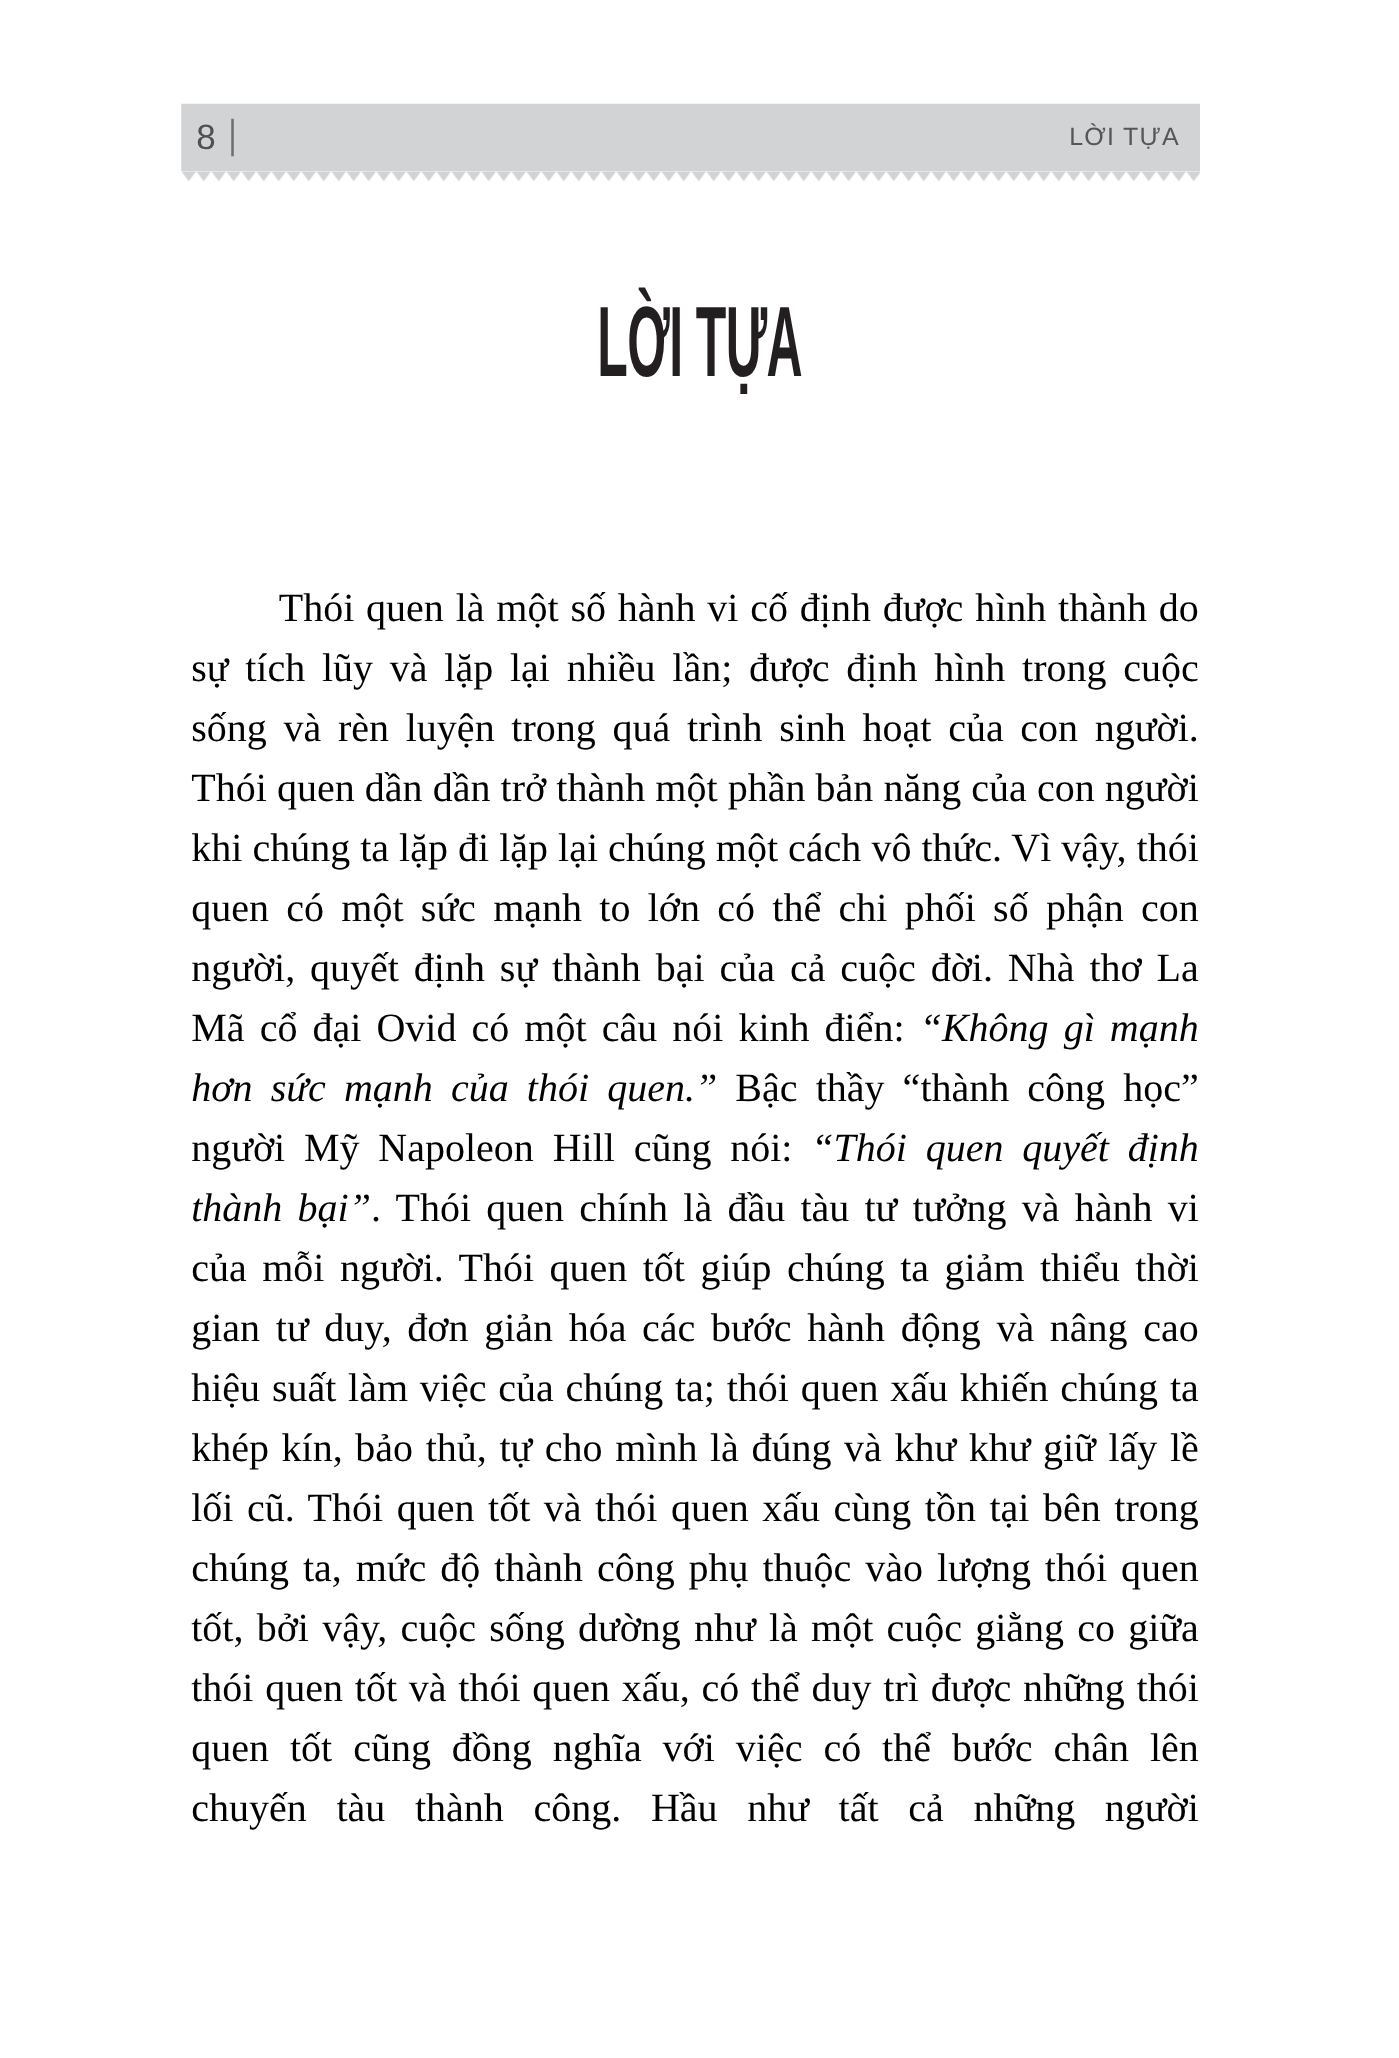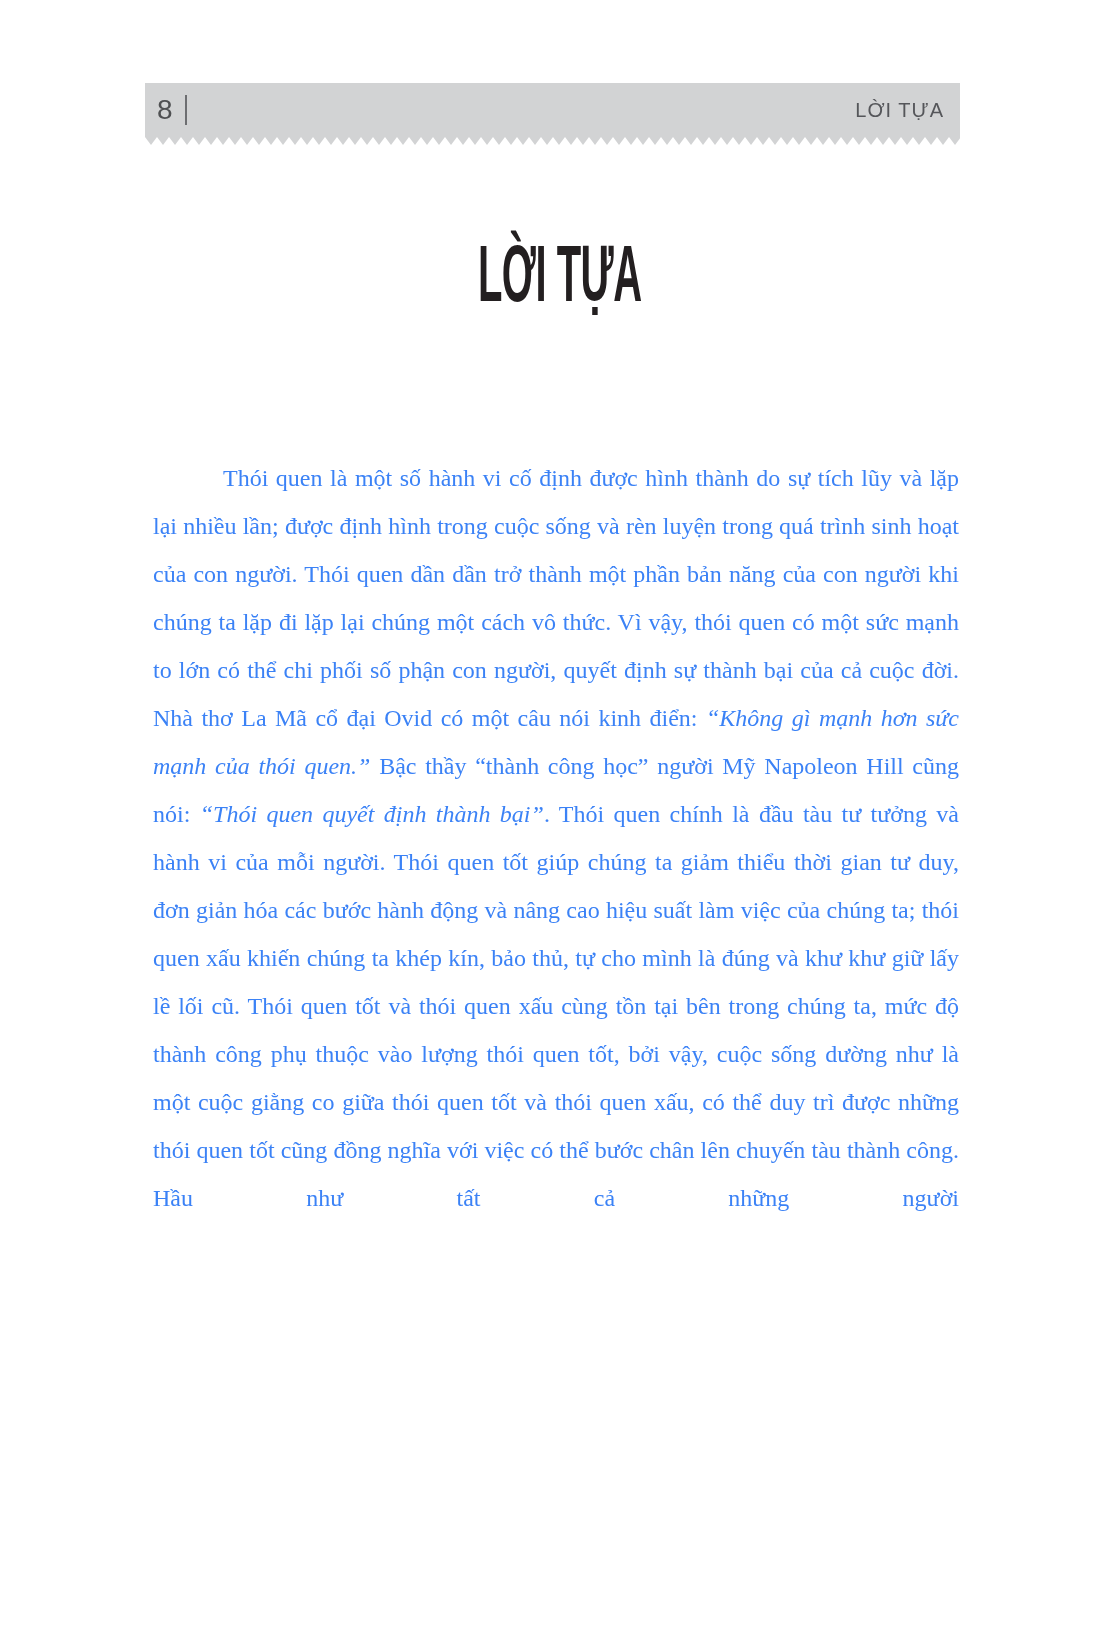--- a/index.html
+++ b/index.html
@@ -76,23 +76,23 @@
     transform-origin: center top;
     white-space: nowrap;
   }
 
   
   .body-text {
     position: absolute;
     left: 153px;
     top: 430px;
     width: 806px;
-    font-size: 24px;
+    font-size: 32px;
     line-height: 48px;
-    color: #3b82f6;
+    color: #000000;
     text-align: justify;
     text-align-last: justify;
     -moz-text-align-last: justify;
     text-indent: 70px;
   }
   .seg-italic { font-style: italic; }
 </style>
 </head>
 <body>
 

